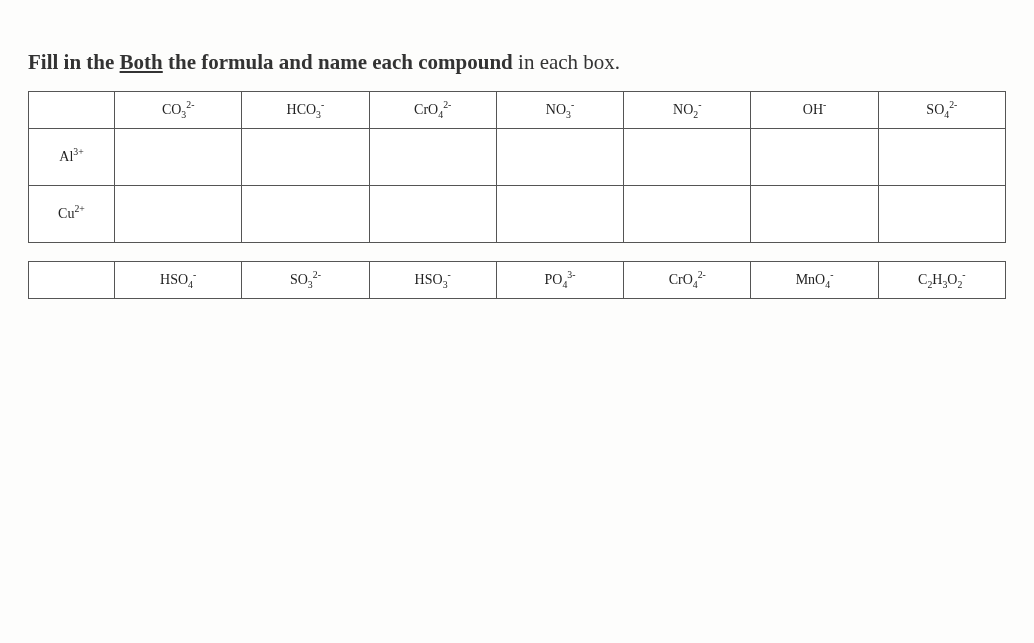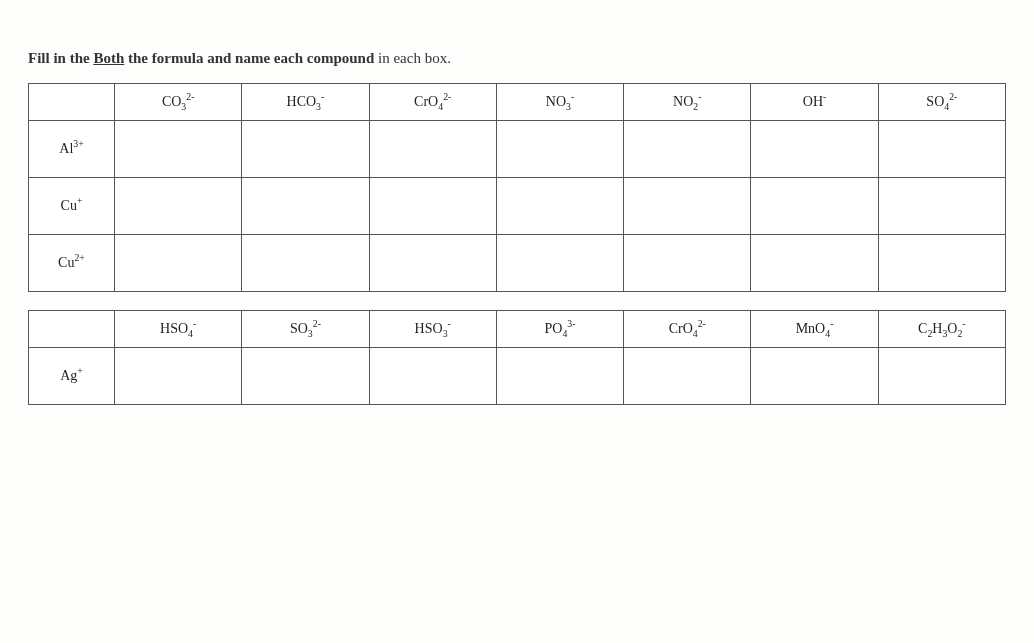--- a/index.html
+++ b/index.html
@@ -8,21 +8,21 @@
     background: #fdfdfc;
     font-family: "Times New Roman", Times, serif;
     color: #222;
     width: 1034px;
   }
   .page {
     padding: 50px 28px 20px 28px;
     box-sizing: border-box;
   }
   .instruction {
-    font-size: 15px;
+    font-size: 21px;
     margin-bottom: 16px;
     color: #333;
   }
   .instruction .underlined {
     text-decoration: underline;
   }
   .instruction .bold {
     font-weight: bold;
   }
   table.grid {
@@ -104,30 +104,20 @@
         <th><span class="ion">Al<span class="sup">3+</span></span></th>
         <td></td>
         <td></td>
         <td></td>
         <td></td>
         <td></td>
         <td></td>
         <td></td>
       </tr>
       <tr>
-        <th><span class="ion">Cu<span class="sup">+</span></span></th>
-        <td></td>
-        <td></td>
-        <td></td>
-        <td></td>
-        <td></td>
-        <td></td>
-        <td></td>
-      </tr>
-      <tr>
         <th><span class="ion">Cu<span class="sup">2+</span></span></th>
         <td></td>
         <td></td>
         <td></td>
         <td></td>
         <td></td>
         <td></td>
         <td></td>
       </tr>
     </tbody>
@@ -150,26 +140,16 @@
         <th><span class="ion">HSO<span class="sub">4</span><span class="sup">-</span></span></th>
         <th><span class="ion">SO<span class="sub">3</span><span class="sup">2-</span></span></th>
         <th><span class="ion">HSO<span class="sub">3</span><span class="sup">-</span></span></th>
         <th><span class="ion">PO<span class="sub">4</span><span class="sup">3-</span></span></th>
         <th><span class="ion">CrO<span class="sub">4</span><span class="sup">2-</span></span></th>
         <th><span class="ion">MnO<span class="sub">4</span><span class="sup">-</span></span></th>
         <th><span class="ion">C<span class="sub">2</span>H<span class="sub">3</span>O<span class="sub">2</span><span class="sup">-</span></span></th>
       </tr>
     </thead>
     <tbody>
-      <tr>
-        <th><span class="ion">Ag<span class="sup">+</span></span></th>
-        <td></td>
-        <td></td>
-        <td></td>
-        <td></td>
-        <td></td>
-        <td></td>
-        <td></td>
-      </tr>
     </tbody>
   </table>
 
 </div>
 
 </body></html>

